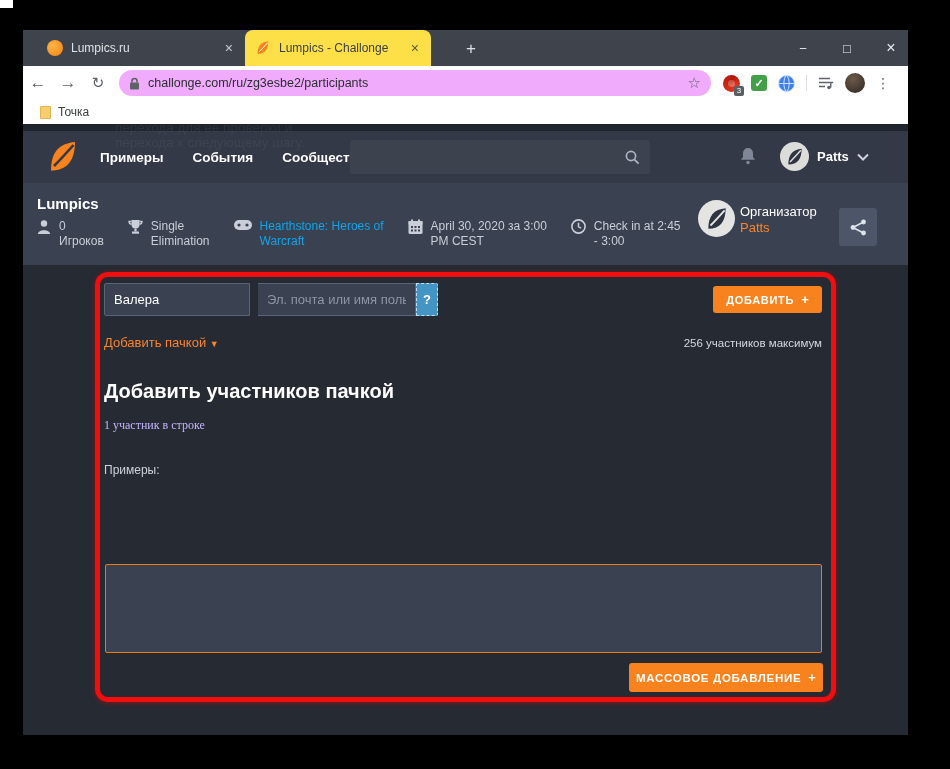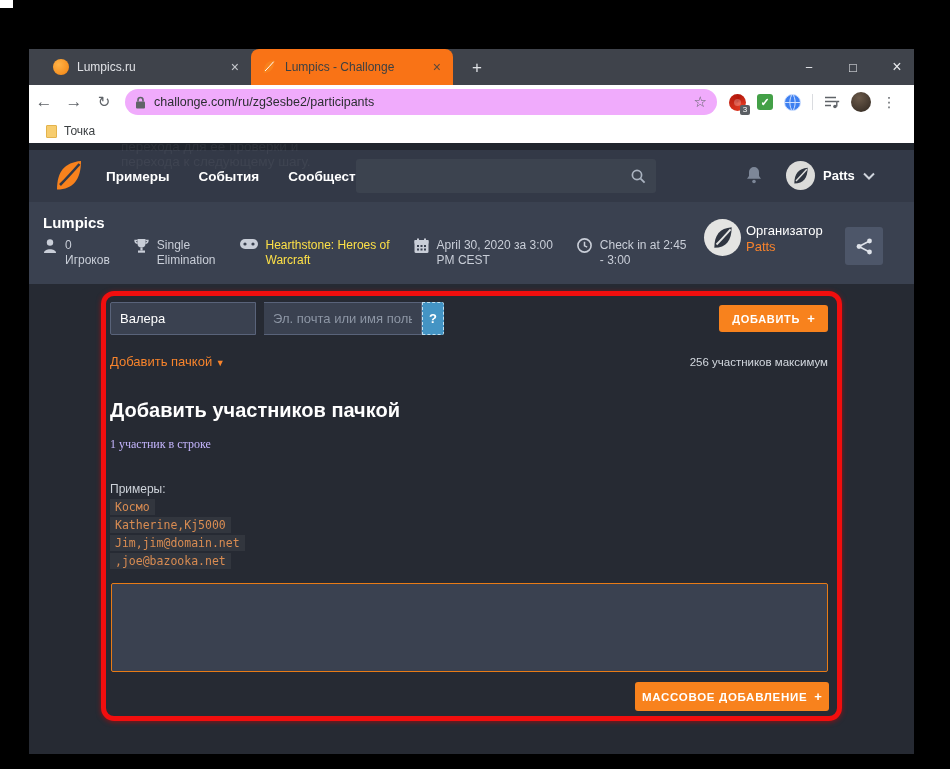--- a/index.html
+++ b/index.html
@@ -2,28 +2,28 @@
 <html><head>
 <meta charset="utf-8">
 <style>
   * { margin:0; padding:0; box-sizing:border-box; }
   html,body { width:950px; height:769px; background:#000; overflow:hidden;
               font-family:"Liberation Sans", sans-serif; }
   .screen { position:relative; width:950px; height:769px; background:#000; }
   .white-sliver { position:absolute; left:0; top:0; width:13px; height:8px; background:#fff; }
 
   
-  .window { position:absolute; left:29px; top:30px; width:885px; height:705px;
-            background:#fff; border-bottom:1px solid #0369a1;margin-top:19px; }
+  .window { position:absolute; left:23px; top:30px; width:885px; height:705px;
+            background:#fff; border-bottom:1px solid #0369a1; }
 
   
   .tabstrip { position:relative; height:36px; background:#3f434b; }
   .tab { position:absolute; top:0; height:36px; display:flex; align-items:center; gap:8px; padding:0 10px; }
   .tab-inactive { left:14px; width:208px; color:#dfe1e5; }
-  .tab-active { left:222px; width:202px; background:#f97316; color:#3c4043; border-radius:8px 8px 0 0; }
+  .tab-active { left:222px; width:186px; background:#fde047; color:#3c4043; border-radius:8px 8px 0 0; }
   .tab-title { font-size:12px; white-space:nowrap; overflow:hidden; flex:1; }
   .tab-close { font-size:14px; line-height:1; opacity:.85; padding:0 2px; }
   .favicon { width:16px; height:16px; flex:0 0 16px; }
   .lumpics-fav { border-radius:50%; background:radial-gradient(circle at 35% 35%, #ffb347, #f28211); }
   .newtab { position:absolute; left:436px; top:7px; width:24px; height:24px; color:#dfe1e5;
             font-size:17px; text-align:center; line-height:23px; }
   .wincontrols { position:absolute; right:8px; top:0; height:36px; display:flex; align-items:center; gap:26px;
                  color:#e8eaed; font-size:13px; }
   .wincontrols span { width:18px; text-align:center; }
 
@@ -69,21 +69,21 @@
   .nav-user { position:absolute; left:757px; top:11px; display:flex; align-items:center; gap:8px; }
   .nav-avatar { width:29px; height:29px; border-radius:50%; background:#dcdcda;
                 display:flex; align-items:center; justify-content:center; }
   .nav-username { color:#fff; font-size:13px; font-weight:bold; }
 
   .band { position:absolute; left:0; top:59px; width:100%; height:82px; background:#3a4150; }
   .t-title { position:absolute; left:14px; top:12px; color:#fff; font-size:15px; font-weight:bold; }
   .stats { position:absolute; left:14px; top:36px; display:flex; }
   .stat { display:flex; gap:8px; align-items:flex-start; margin-right:24px; }
   .stat-text { font-size:12px; line-height:15px; color:#c9ced8; }
-  .stat-link { color:#fde047; }
+  .stat-link { color:#0ea5e9; }
   .org { position:absolute; left:675px; top:17px; display:flex; align-items:center; gap:5px; }
   .org-avatar { width:37px; height:37px; border-radius:50%; background:#e4e4e2;
                 display:flex; align-items:center; justify-content:center; }
   .org-label { color:#fff; font-size:13px; line-height:17px; }
   .org-name { color:#f8832c; font-size:13px; }
   .share-btn { position:absolute; left:816px; top:25px; width:38px; height:38px; background:#4d5669;
                border-radius:3px; display:flex; align-items:center; justify-content:center; }
 
   .content { position:absolute; left:0; top:141px; width:100%; height:470px; background:#262a33; }
 
@@ -351,26 +351,20 @@
             <span class="bulk-link">
               <span>Добавить пачкой</span>
               <span class="bulk-caret">▼</span>
             </span>
             <span class="max-label">256 участников максимум</span>
           </div>
 
           <div class="panel-heading">Добавить участников пачкой</div>
           <div class="per-line">1 участник в строке</div>
           <div class="examples-label">Примеры:</div>
-          <div class="examples">
-            <span class="chip">Космо</span>
-            <span class="chip">Katherine,Kj5000</span>
-            <span class="chip">Jim,jim@domain.net</span>
-            <span class="chip">,joe@bazooka.net</span>
-          </div>
 
           <textarea class="bulk-textarea" style=""></textarea>
 
           <button class="btn-orange bulk-btn">
             <span>МАССОВОЕ ДОБАВЛЕНИЕ</span>
               <span class="plus-glyph">+</span>
           </button>
 
         </div>
       </div>

